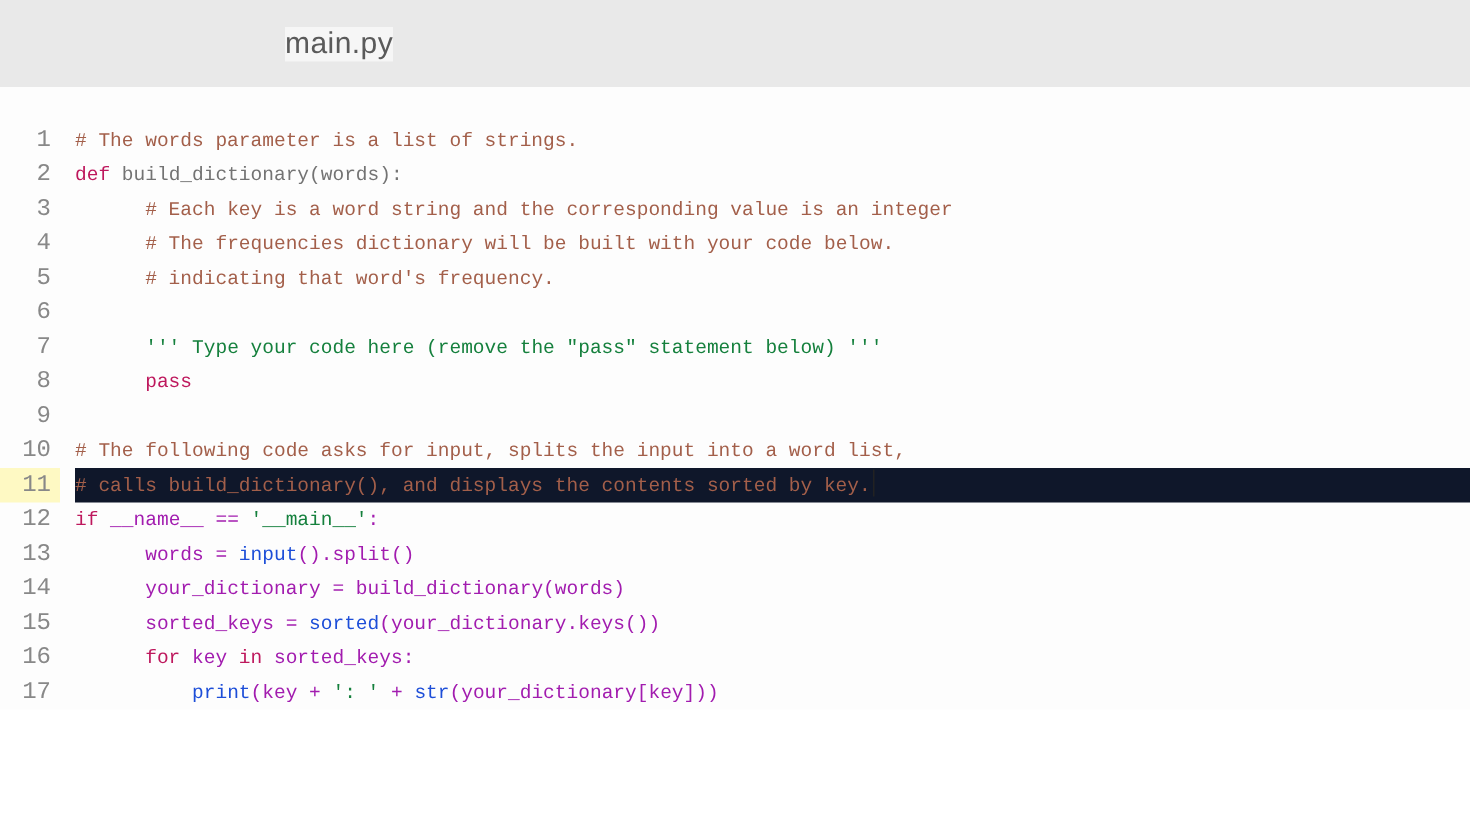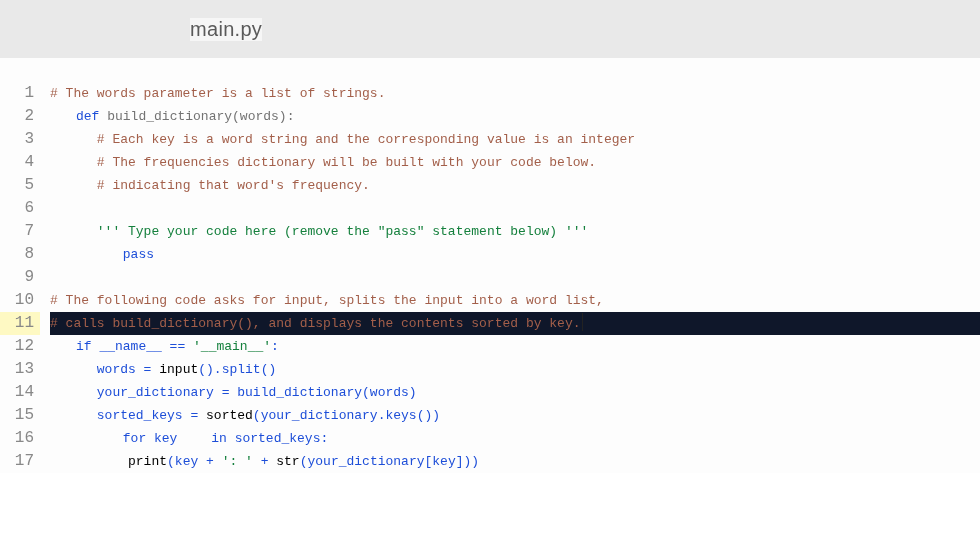--- a/index.html
+++ b/index.html
@@ -51,26 +51,26 @@
     content: '';
     position: absolute;
     left: -50px;
     top: 0;
     width: 50px;
     height: 100%;
     background: #f0f1ec;
     z-index: -1;
   }
   
-  .kw   { color: #1d4ed8; margin-left: 26px; }
+  .kw   { color: #be185d; }
   .cm   { color: #a35f4a; }
   .str  { color: #15803d; }
   .fn   { color: #737373; }
-  .builtin { color: #000000; }
-  .txt  { color: #1d4ed8; }
+  .builtin { color: #1d4ed8; }
+  .txt  { color: #a21caf; }
   
   .cursor {
     display: inline-block;
     width: 1px;
     height: 18px;
     background: #222;
     vertical-align: text-bottom;
     margin-left: 1px;
   }
 </style>

